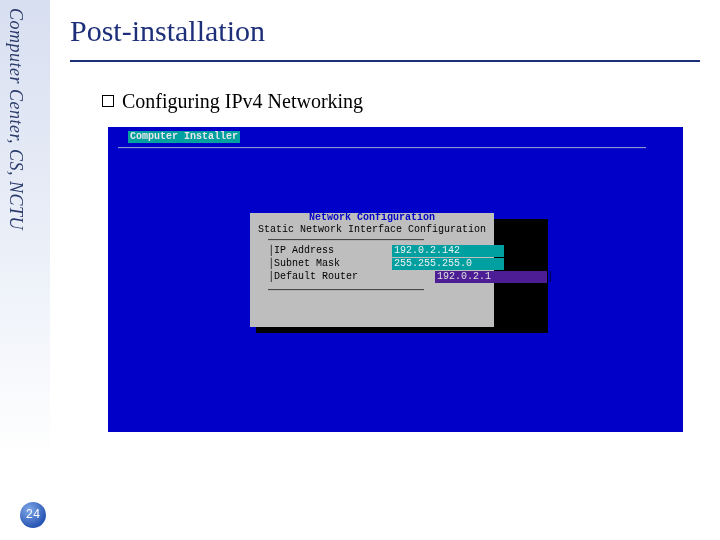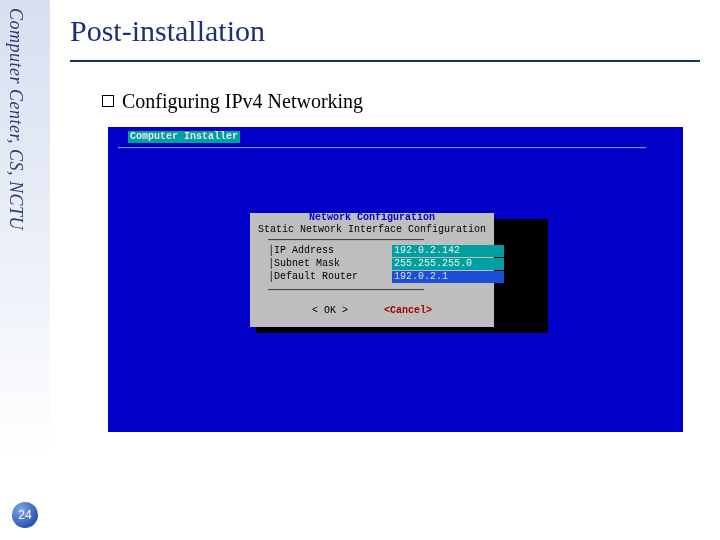--- a/index.html
+++ b/index.html
@@ -27,28 +27,28 @@
     transform: rotate(90deg);
     white-space: nowrap;
     font-style: italic;
     font-size: 18px;
     color: #2a3a6a;
     letter-spacing: 0.5px;
   }
   .page-number {
     position: absolute;
     bottom: 12px;
-    left: 12px;
+    left: 20px;
     width: 26px;
     height: 26px;
     border-radius: 50%;
     background: radial-gradient(circle at 35% 30%, #7fa8e8, #2a57b5 70%);
     color: #fff;
     font-size: 12px;
-    font-family: Liberation Sans, sans-serif;
+    font-family: Liberation Mono, monospace;
     display: flex;
     align-items: center;
     justify-content: center;
   }
   .content {
     position: absolute;
     left: 70px;
     top: 14px;
     right: 20px;
   }
@@ -159,22 +159,23 @@
     color: #000;
   }
   .field-value {
     display: inline-block;
     background: #00a0a0;
     color: #f0f0f0;
     padding: 0 2px 0 2px;
     min-width: 112px;
   }
   .field-value.sel {
-    background: #1d4ed8;
+    background: #4c1d95;
     color: #e0e0e0;
+    margin-left: 43px;
   }
   .dialog-inner-line {
     position: absolute;
     left: 18px;
     color: #000;
     white-space: nowrap;
     letter-spacing: 0;
   }
   .buttons {
     position: absolute;
@@ -224,19 +225,15 @@
           <span class="field-value">255.255.255.0</span>│
         </div>
         <div class="field-row">
           <span class="field-label">│<span>Default Router</span></span>
           <span class="field-value sel">192.0.2.1</span>│
         </div>
       </div>
 
       <div class="dialog-inner-line" style="top:72px">──────────────────────────</div>
 
-      <div class="buttons">
-        <span class="btn-ok"><span class="angle">&lt;  </span><span>OK</span><span class="angle">  &gt;</span></span>
-        <span class="btn-cancel">&lt;Cancel&gt;</span>
-      </div>
     </div>
   </div>
 </div>
 
 </body></html>

